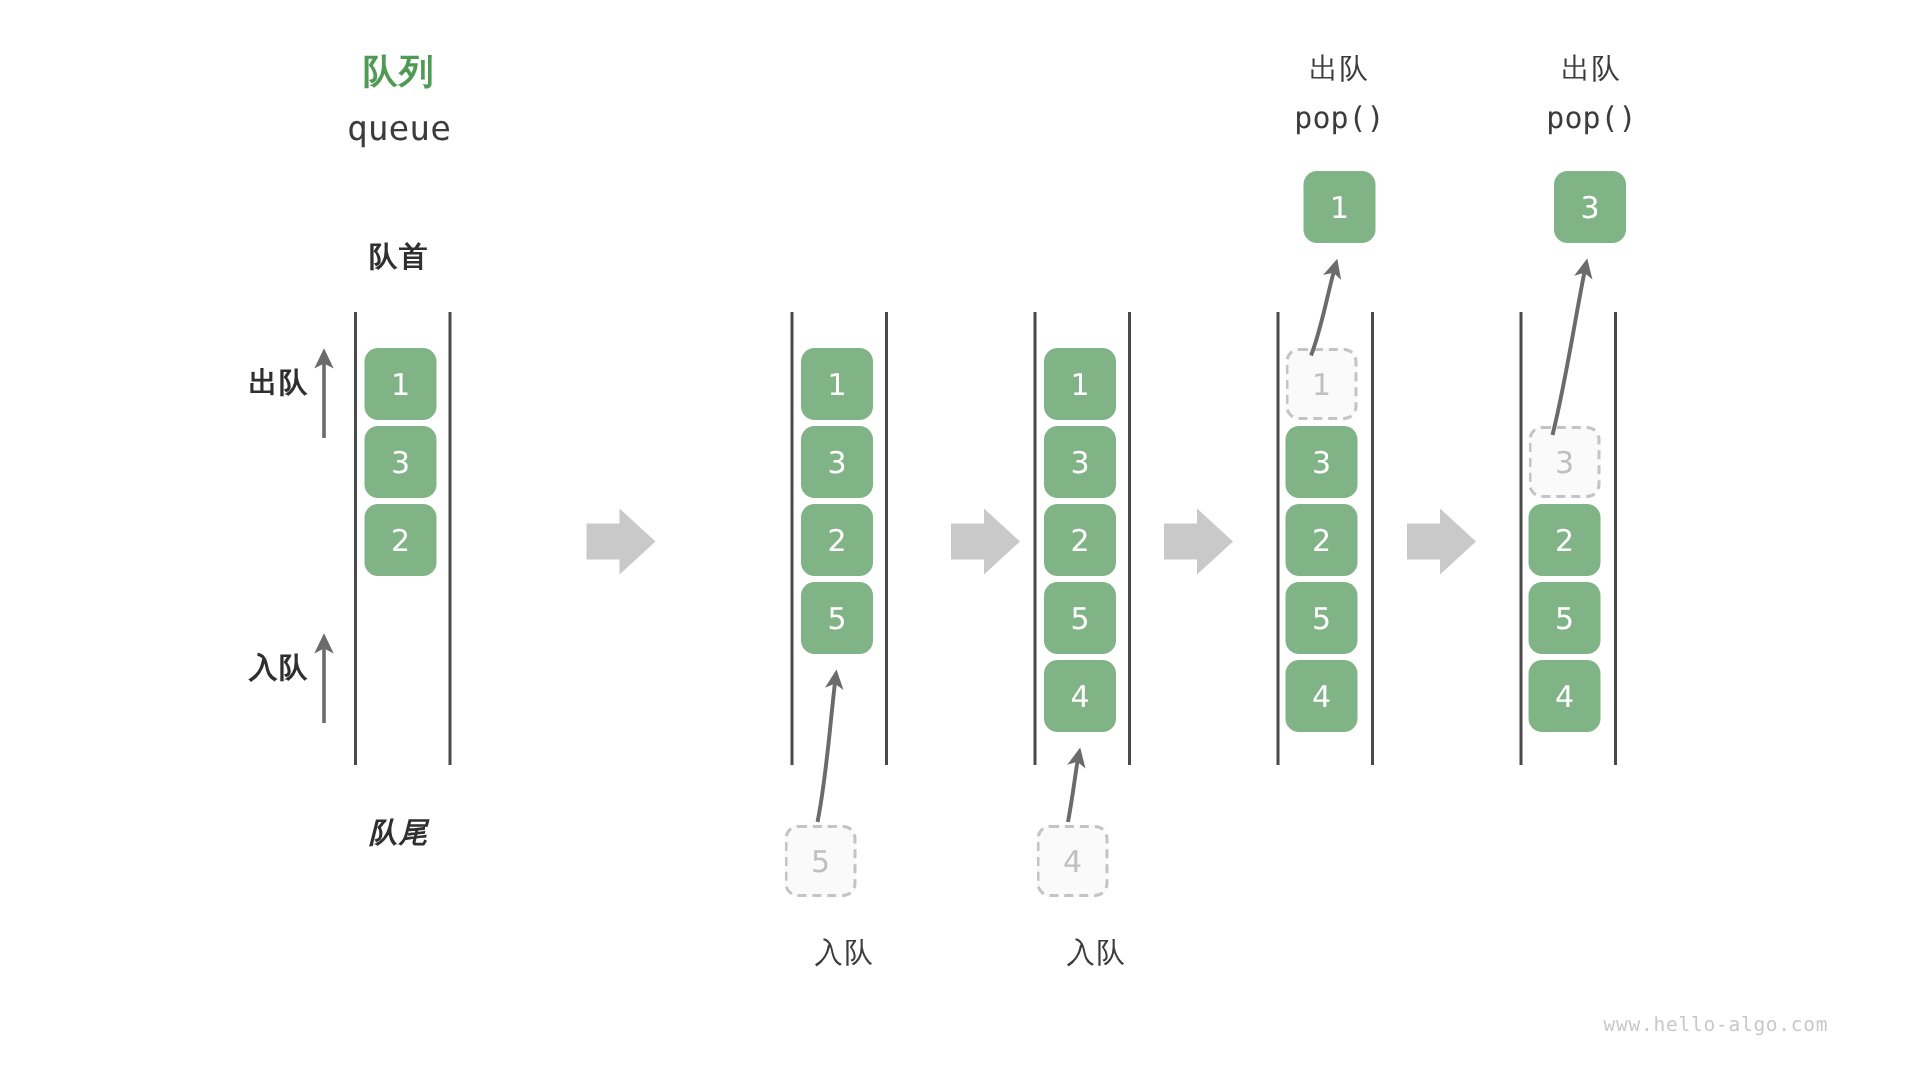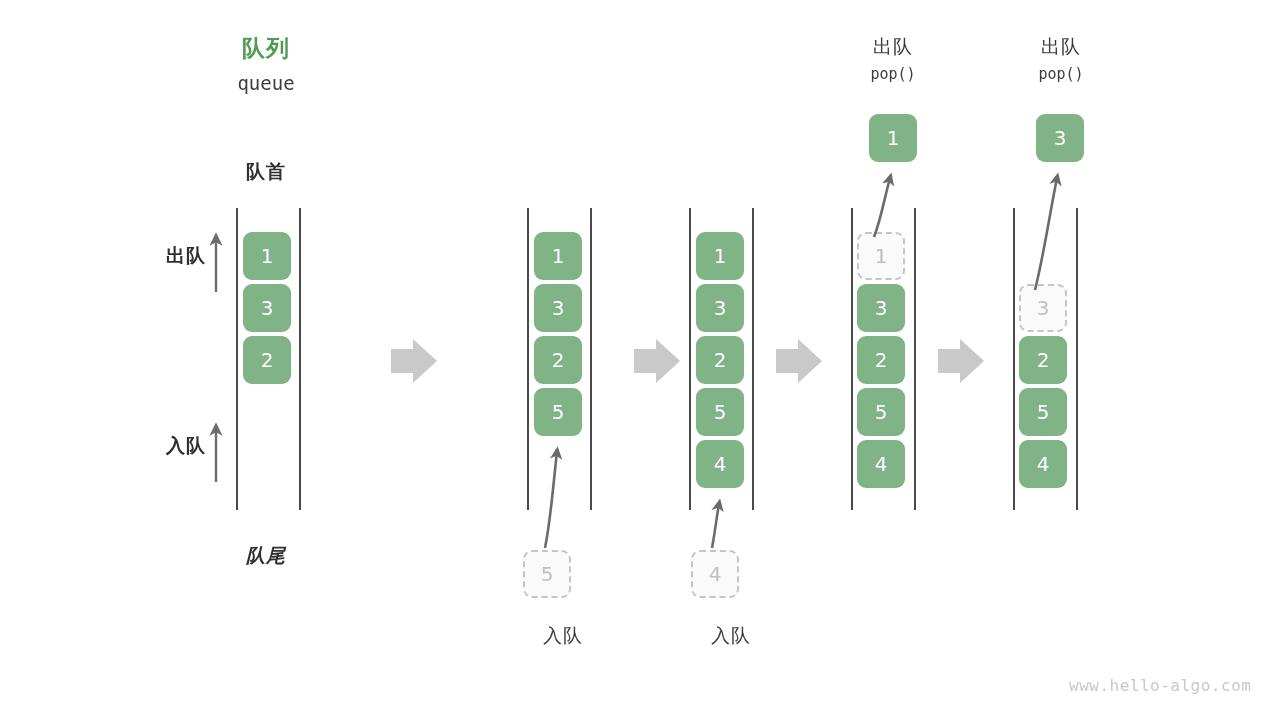--- a/index.html
+++ b/index.html
@@ -29,49 +29,49 @@
     text-align: center;
     line-height: 1.42;
   }
   .title-cn {
     font-size: 23px;
     font-weight: 700;
     color: #4f9a54;
     letter-spacing: 1px;
   }
   .title-en {
-    font-size: 19px;
+    font-size: 23px;
     font-weight: 400;
     color: #3c3c3c;
     font-family: "DejaVu Sans Mono", "Liberation Mono", monospace;
   }
   .side-label {
     font-size: 19px;
     font-weight: 700;
     color: #2f2f2f;
     letter-spacing: 1px;
     text-align: center;
   }
   .head-cn {
     font-size: 19px;
     font-weight: 400;
     color: #3c3c3c;
     letter-spacing: 1px;
   }
   .head-code {
-    font-size: 15px;
+    font-size: 20px;
     font-weight: 400;
     color: #3c3c3c;
     font-family: "DejaVu Sans Mono", "Liberation Mono", monospace;
     letter-spacing: 0px;
   }
   .head-code .num { color: #4f9a54; font-weight: 700; }
   .watermark {
     position: absolute;
-    font-size: 16px;
+    font-size: 13px;
     color: #c8c8c8;
     font-family: "DejaVu Sans Mono", "Liberation Mono", monospace;
     letter-spacing: 0.5px;
     white-space: pre;
   }
 
   
   .rail {
     position: absolute;
     width: 1.6px;

